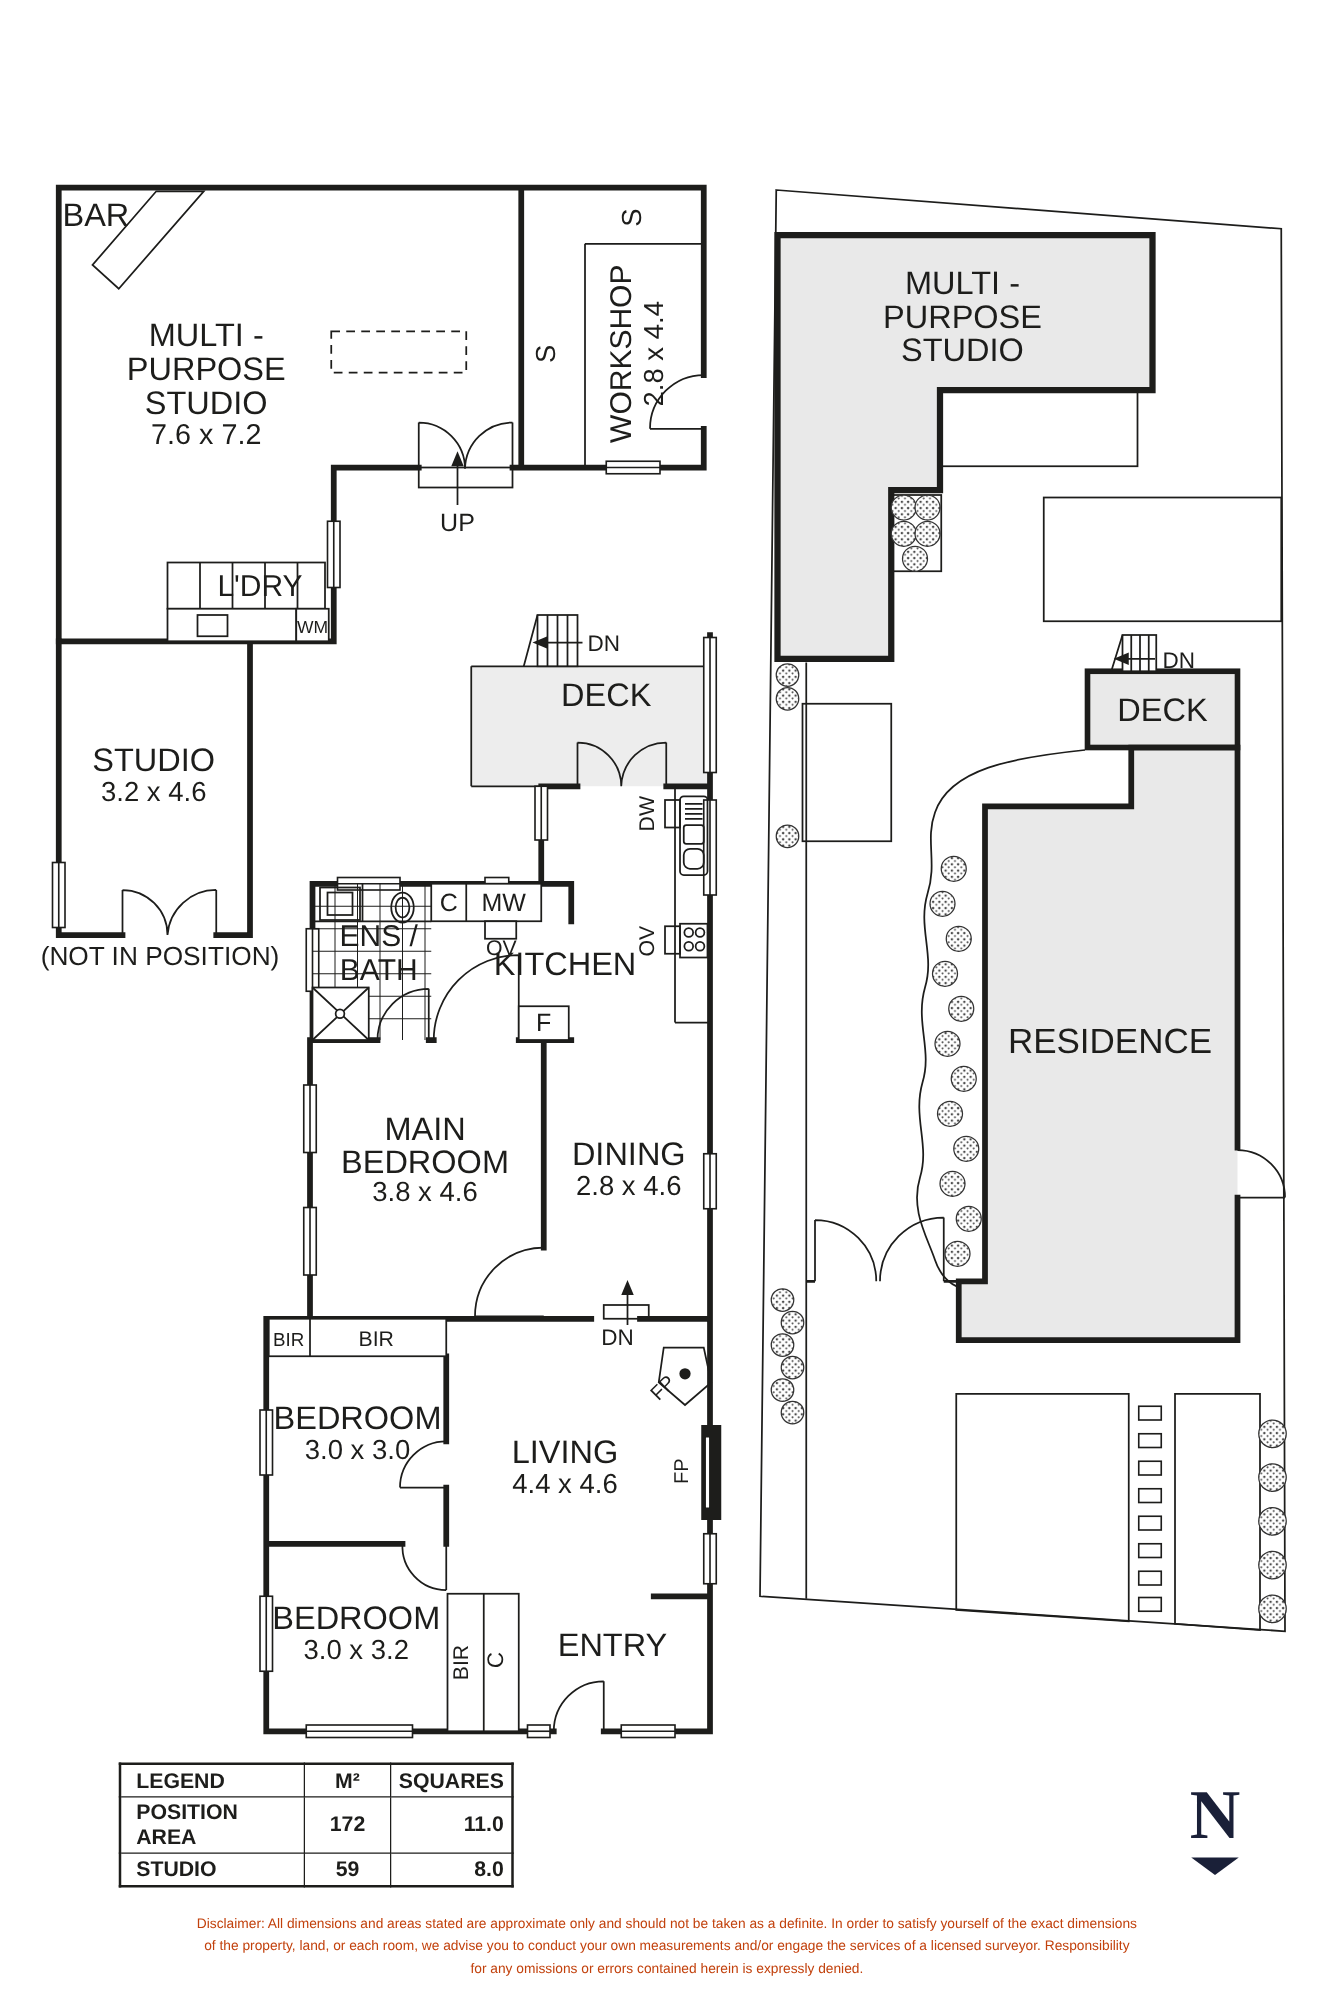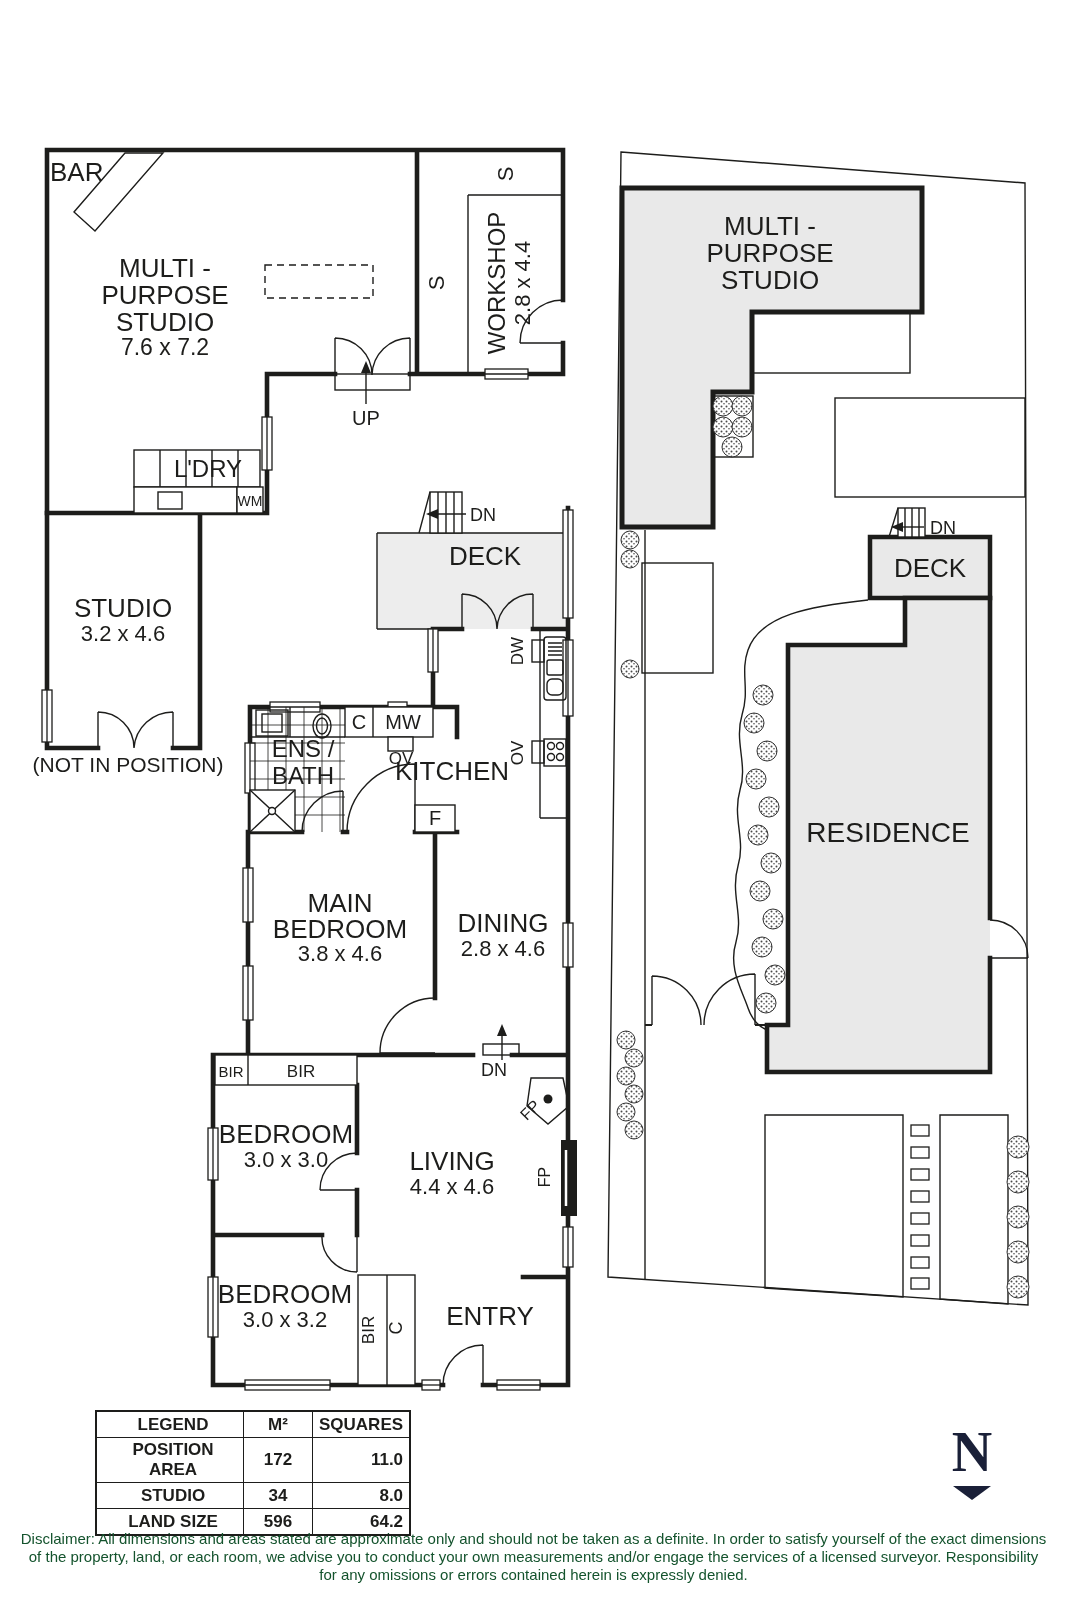--- a/index.html
+++ b/index.html
@@ -11,27 +11,27 @@
   .t17{font-size:17px;} .t16{font-size:16px;} .t15{font-size:15px;} .t14{font-size:14px;}
   .w{stroke:#1d1d1b;stroke-width:4.6;fill:none;stroke-linecap:square;}
   .thin{stroke:#1d1d1b;stroke-width:1.4;fill:none;}
   .thin2{stroke:#1d1d1b;stroke-width:2.2;fill:none;}
   .hair{stroke:#1d1d1b;stroke-width:0.8;fill:none;}
   .winr{fill:#ffffff;stroke:#1d1d1b;stroke-width:1.3;}
   .winl{stroke:#1d1d1b;stroke-width:1.3;}
   .blk{fill:#1d1d1b;}
   #legend{position:absolute;left:95px;top:1410px;border:2.5px solid #1d1d1b;border-collapse:collapse;font-family:"Liberation Sans",sans-serif;}
   #legend td{border:1.6px solid #1d1d1b;font-size:17px;font-weight:bold;color:#1d1d1b;padding:2px 6px;height:21px;}
-  #legend td.c1{width:128px;text-align:center;padding-left:12px;}
+  #legend td.c1{width:128px;text-align:left;padding-left:12px;}
   #legend td.c2{width:56px;text-align:center;}
   #legend td.c3{width:76px;text-align:right;}
   #compass{position:absolute;left:936px;top:1424px;width:72px;text-align:center;color:#1a2038;}
   #compass .nl{font-family:"Liberation Serif",serif;font-weight:bold;font-size:56px;line-height:56px;}
   #compass .tri{width:0;height:0;border-left:19px solid transparent;border-right:19px solid transparent;border-top:14px solid #1a2038;margin:6px auto 0 auto;}
-  #disclaimer{position:absolute;left:0;top:1530px;width:1067px;text-align:center;font-size:15px;line-height:18px;color:#14532d;}
+  #disclaimer{position:absolute;left:0;top:1530px;width:1067px;text-align:center;font-size:11px;line-height:18px;color:#c2410c;}
 </style>
 </head>
 <body>
 
 <div id="page">
 <svg width="1067" height="1600" viewBox="0 0 1067 1600">
   <defs>
     <pattern id="treep" patternUnits="userSpaceOnUse" width="5" height="5">
       <rect width="5" height="5" fill="#ffffff"></rect>
       <circle cx="1.5" cy="1.5" r="1" fill="#4a4a4a"></circle>
@@ -362,27 +362,22 @@
     <td class="c2">M²</td>
     <td class="c3">SQUARES</td>
   </tr>
   <tr>
     <td class="c1">POSITION AREA</td>
     <td class="c2">172</td>
     <td class="c3">11.0</td>
   </tr>
   <tr>
     <td class="c1">STUDIO</td>
-    <td class="c2">34</td>
+    <td class="c2">59</td>
     <td class="c3">8.0</td>
-  </tr>
-  <tr>
-    <td class="c1">LAND SIZE</td>
-    <td class="c2">596</td>
-    <td class="c3">64.2</td>
   </tr>
 </tbody>
     </table>
 
 
 <div id="compass">
   <div class="nl">N</div>
   <div class="tri"></div>
 </div>
 

